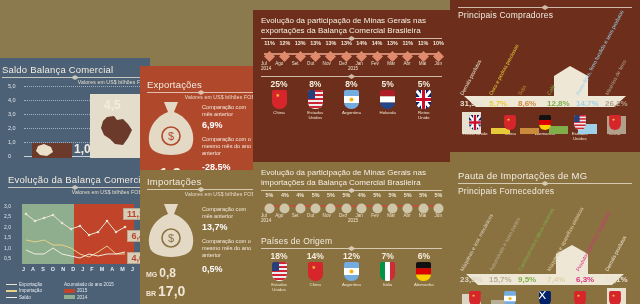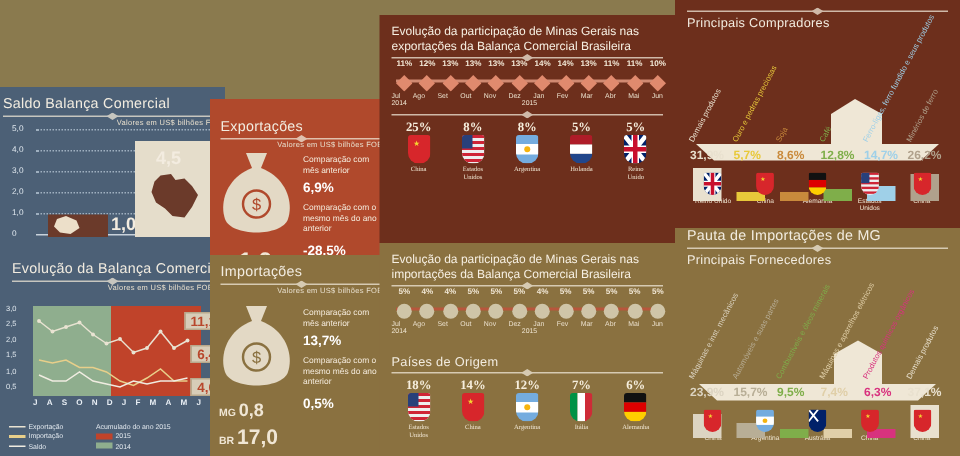--- a/index.html
+++ b/index.html
@@ -35,27 +35,27 @@
   
   #p-mid1{left:253px;top:10px;width:197px;height:152px;background:#6d2f1c;padding:6px 8px;}
   #p-mid2{left:253px;top:162px;width:197px;height:142px;background:#8a7140;padding:6px 8px;}
   .ttl2{font-size:8px;color:#f6efe2;line-height:10px;}
   .dots{position:relative;height:12px;margin-top:3px;}
   .dline{position:absolute;left:3px;right:3px;top:5px;height:2px;}
   .dot{position:absolute;top:0;width:11px;height:11px;}
   .dpct{position:absolute;font-size:5.4px;color:#f2e8d6;font-weight:bold;top:-8px;width:16px;text-align:center;}
   .mon{font-size:4.6px;color:#eadfcb;}
   .flagwrap{display:flex;justify-content:space-around;margin-top:2px;}
-  .fl{width:22px;text-align:center;font-family:Liberation Serif, serif;}
+  .fl{width:22px;text-align:center;}
   .fpct{font-size:8.5px;font-weight:bold;color:#f6eedd;}
   .fshield{width:15px;height:19px;margin:1px auto 0;border-radius:2px 2px 7px 7px;overflow:hidden;position:relative;}
   .fname{font-size:4.4px;color:#f0e6d2;line-height:5px;margin-top:1px;}
   
   #p-r1{left:450px;top:0;width:190px;height:152px;background:#6d2f1c;padding:5px 8px;}
-  #p-r2{left:450px;top:152px;width:190px;height:152px;background:#8a7140;padding:0 8px;}
+  #p-r2{left:450px;top:152px;width:190px;height:152px;background:#8a7140;padding:18px 8px;}
   .rotlab{position:absolute;font-size:5.2px;transform-origin:left bottom;white-space:nowrap;}
   .rpct{position:absolute;font-size:8px;font-weight:bold;}
 </style>
 </head>
 <body>
 
 <div class="stage">
 
   <div class="panel" id="p-saldo">
     <div class="ttl">Saldo Balança Comercial</div>

